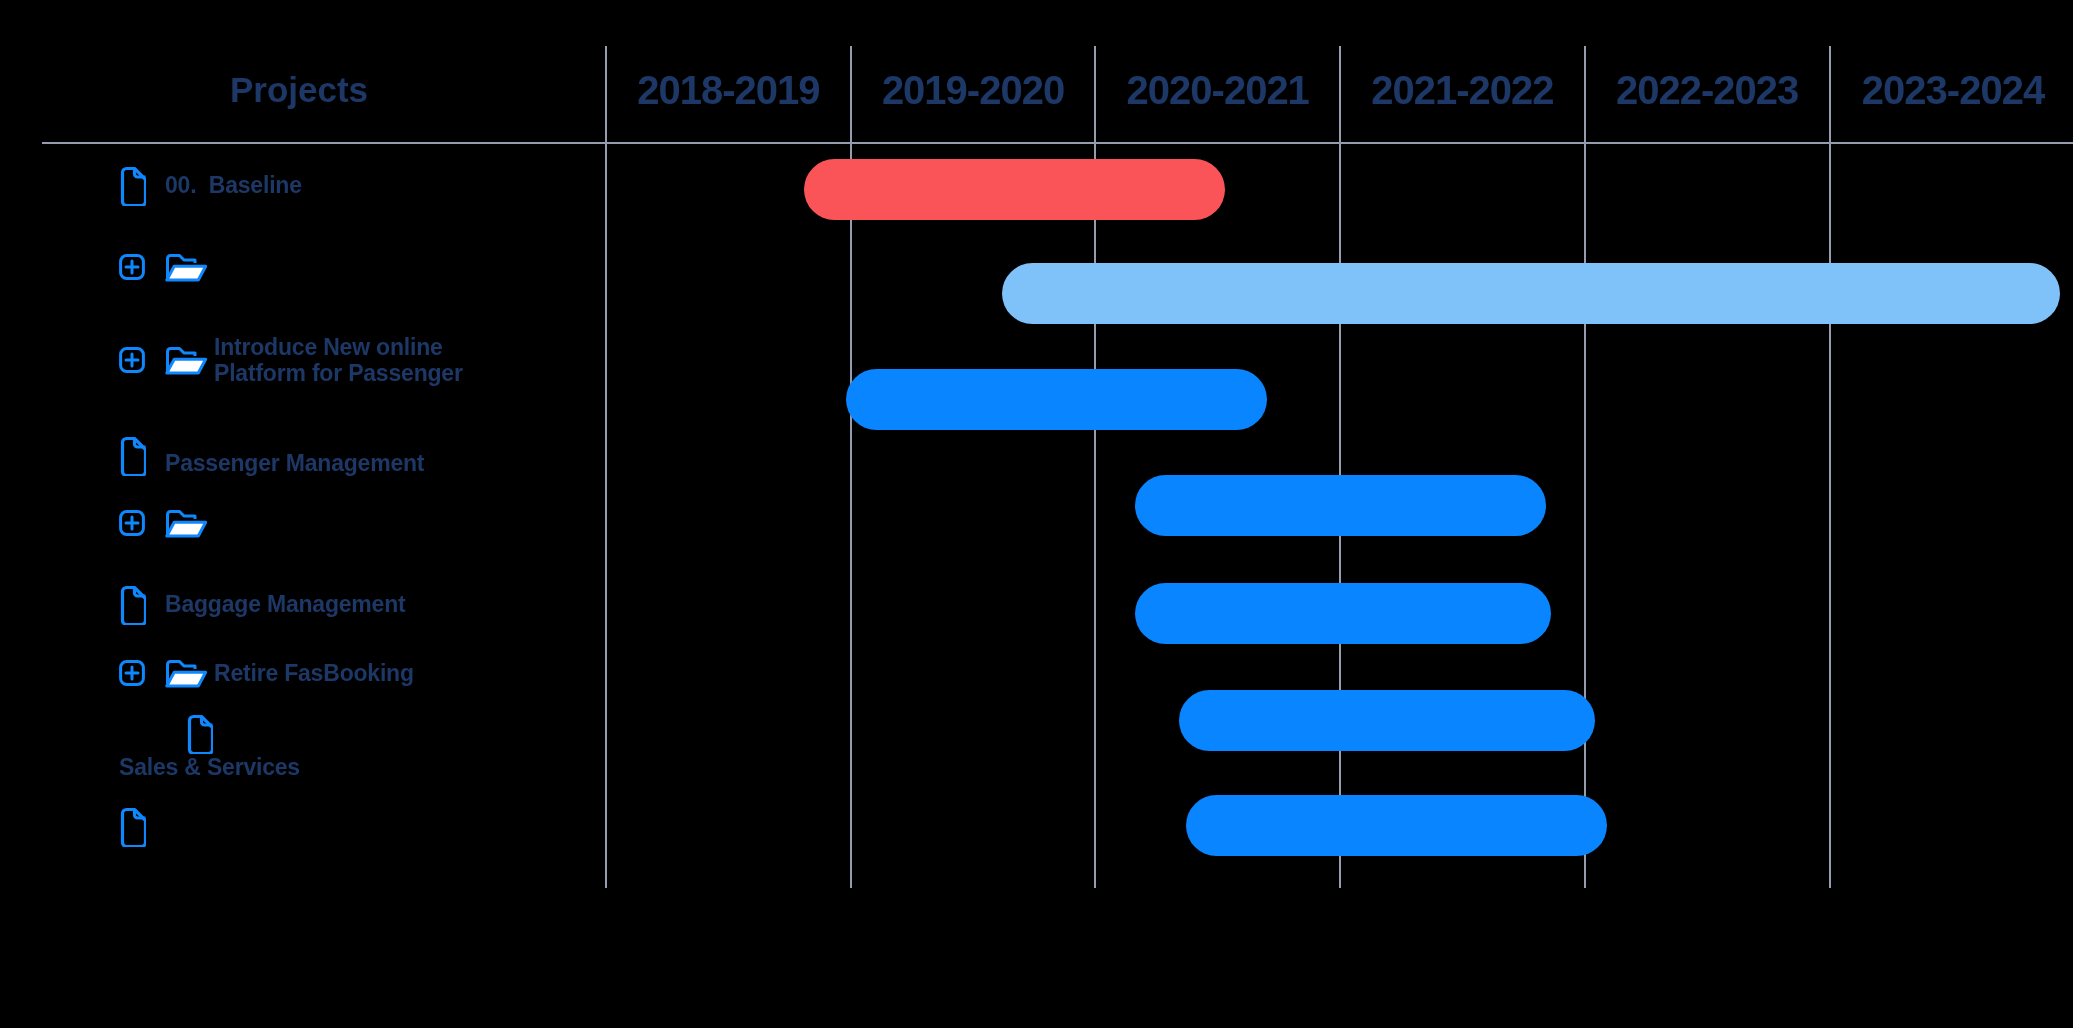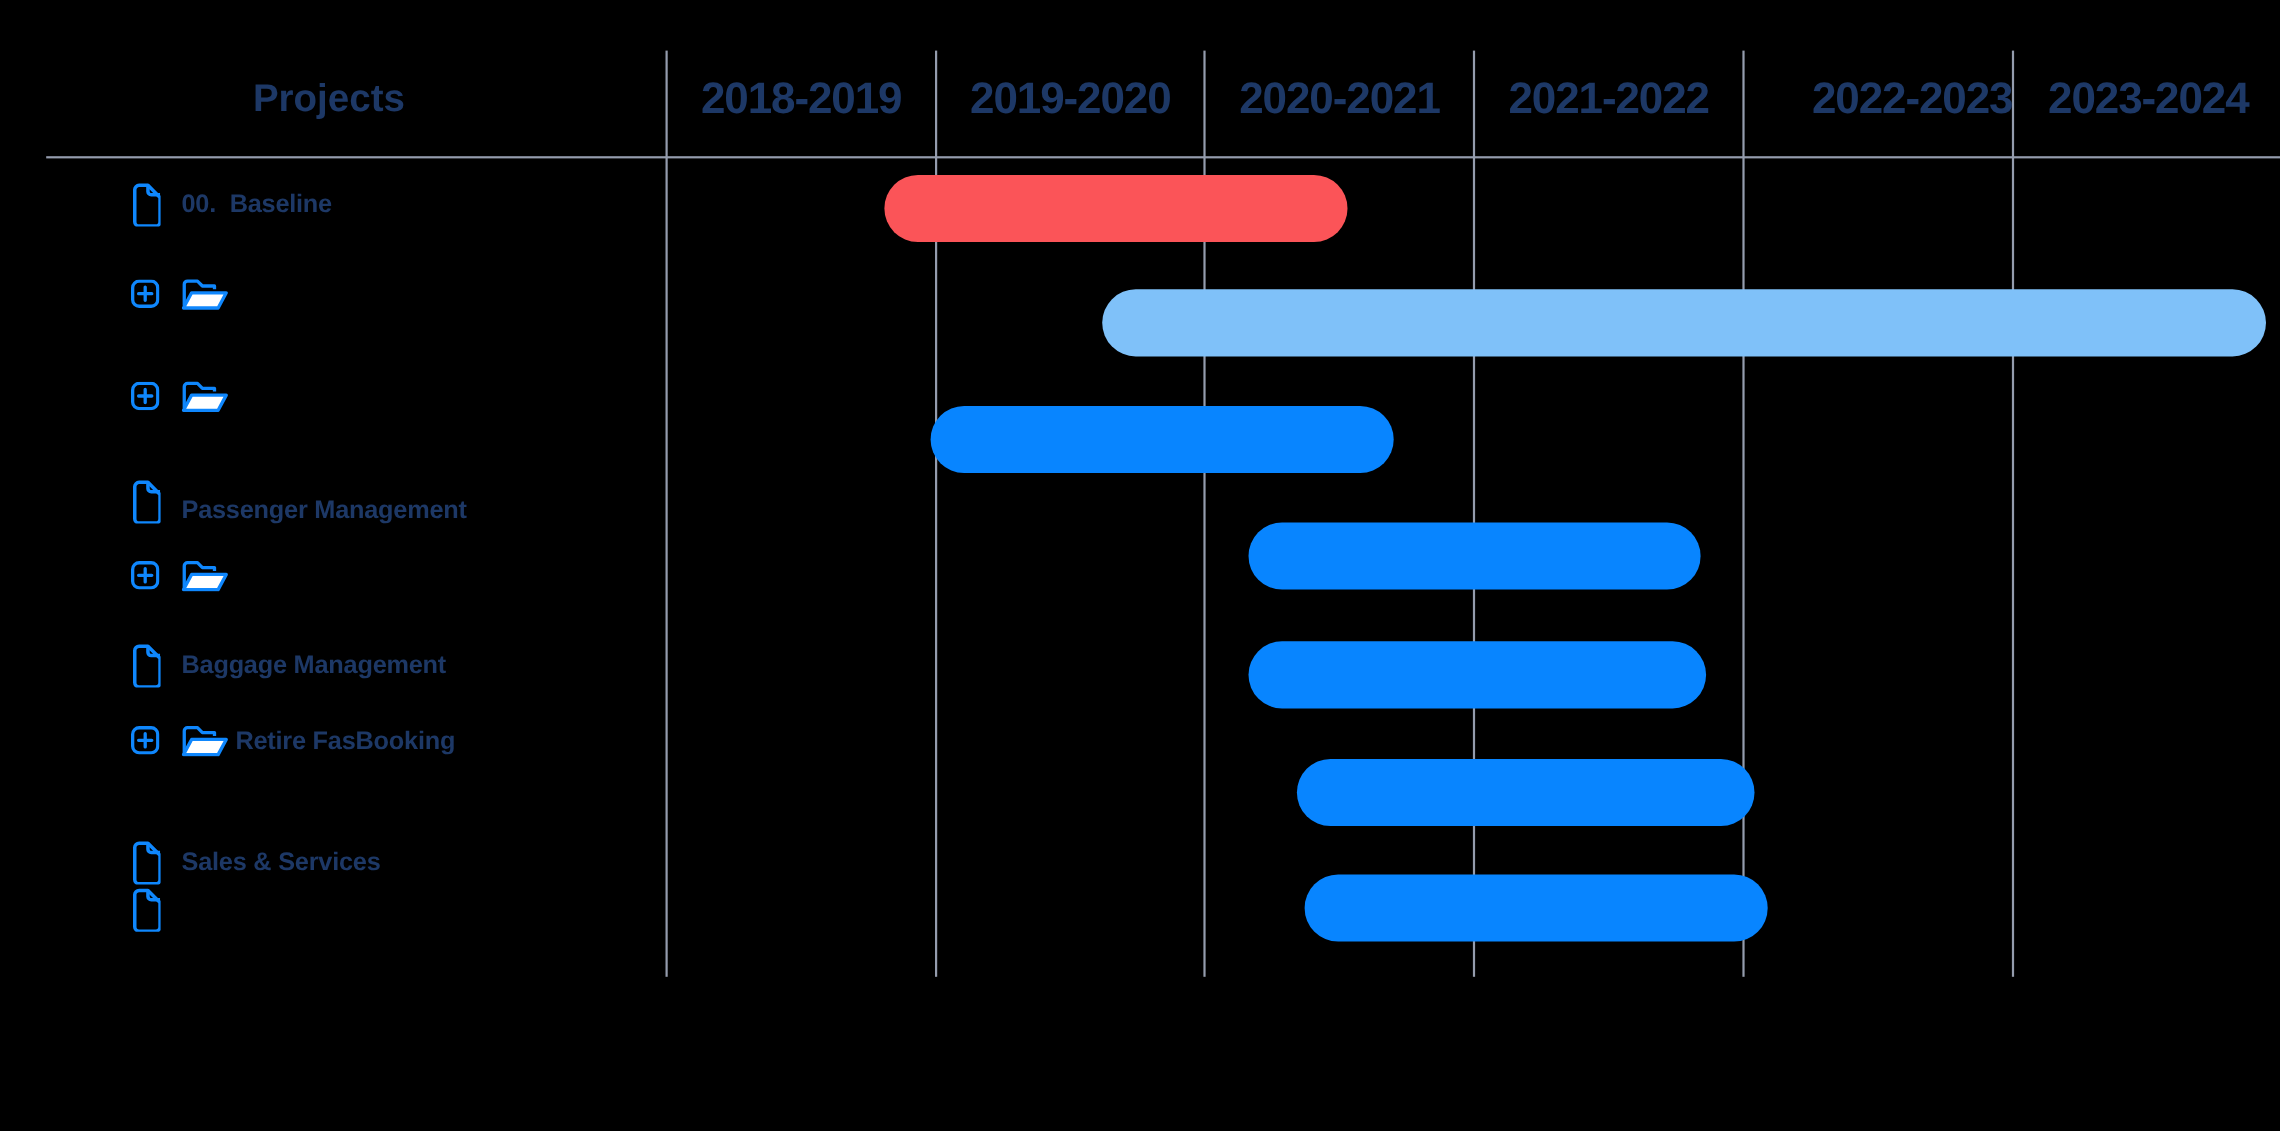--- a/index.html
+++ b/index.html
@@ -77,21 +77,21 @@
       <div class="gridline" style="left: 811.7px;"></div>
       <div class="gridline" style="left: 1056.4px;"></div>
       <div class="gridline" style="left: 1301.1px;"></div>
       <div class="gridline" style="left: 1545.8px;"></div>
       <div class="gridline" style="left: 1790.5px;"></div>
       <div class="gridline" style="left: 2035.2px;"></div>
       <div class="year-header" style="left: 568px; width: 244.7px;">2018-2019</div>
       <div class="year-header" style="left: 812.7px; width: 244.7px;">2019-2020</div>
       <div class="year-header" style="left: 1057.4px; width: 244.7px;">2020-2021</div>
       <div class="year-header" style="left: 1302.1px; width: 244.7px;">2021-2022</div>
-      <div class="year-header" style="left: 1546.8px; width: 244.7px; text-align: right;">2022-2023</div>
+      <div class="year-header" style="left: 1546.8px; width: 244.7px;">2022-2023</div>
       <div class="year-header" style="left: 1791.5px; width: 247px;">2023-2024</div>
       <div class="task-row" style="top: 151px;">
         <svg class="icn" width="27" height="41" viewBox="0 0 27 41" style="margin-right:19px">
     <path d="M3.5 7.5 a4 4 0 0 1 4 -4 h8 l11 11 v22 a4 4 0 0 1 -4 4 h-15 a4 4 0 0 1 -4 -4 Z" fill="none" stroke="#0F87FD" stroke-width="3.2" stroke-linejoin="round"></path>
     <path d="M15.5 3.5 v5.5 a3 3 0 0 0 3 3 h8" fill="none" stroke="#0F87FD" stroke-width="3.2" stroke-linejoin="round"></path>
   </svg>
         <div class="task-label"><span>00.  Baseline</span></div>
       </div>
       <div class="task-row" style="top: 233px;">
         <svg class="icn" width="26" height="26" viewBox="0 0 26 26" style="margin-right:20px">
@@ -105,20 +105,21 @@
       </div>
       <div class="task-row" style="top: 326px;">
         <svg class="icn" width="26" height="26" viewBox="0 0 26 26" style="margin-right:20px">
     <rect x="1.6" y="1.6" width="22.8" height="22.8" rx="6" fill="none" stroke="#0F87FD" stroke-width="3"></rect>
     <path d="M13 7 v12 M7 13 h12" stroke="#0F87FD" stroke-width="3" stroke-linecap="round" fill="none"></path>
   </svg>
         <svg class="icn" width="43" height="29" viewBox="0 0 43 29" style="margin-right:6px">
     <path d="M2.5 25 V5.5 a3 3 0 0 1 3 -3 h9 l4.5 4.5 h11 v3" fill="none" stroke="#0F87FD" stroke-width="3" stroke-linejoin="round"></path>
     <path d="M1.8 27 L9.2 13.2 h31.5 l-7.4 13.8 Z" fill="#ffffff" stroke="#0F87FD" stroke-width="3" stroke-linejoin="round"></path>
   </svg>
+        <div class="task-label"><span>Introduce New online</span><span>Platform for Passenger</span></div>
       </div>
       <div class="task-row" style="top: 408px; align-items: flex-end;">
         <svg class="icn" width="27" height="41" viewBox="0 0 27 41" style="margin-right:19px">
     <path d="M3.5 7.5 a4 4 0 0 1 4 -4 h8 l11 11 v22 a4 4 0 0 1 -4 4 h-15 a4 4 0 0 1 -4 -4 Z" fill="none" stroke="#0F87FD" stroke-width="3.2" stroke-linejoin="round"></path>
     <path d="M15.5 3.5 v5.5 a3 3 0 0 0 3 3 h8" fill="none" stroke="#0F87FD" stroke-width="3.2" stroke-linejoin="round"></path>
   </svg>
         <div class="task-label"><span>Passenger Management</span></div>
       </div>
       <div class="task-row" style="top: 489px;">
         <svg class="icn" width="26" height="26" viewBox="0 0 26 26" style="margin-right:20px">
@@ -141,21 +142,21 @@
         <svg class="icn" width="26" height="26" viewBox="0 0 26 26" style="margin-right:20px">
     <rect x="1.6" y="1.6" width="22.8" height="22.8" rx="6" fill="none" stroke="#0F87FD" stroke-width="3"></rect>
     <path d="M13 7 v12 M7 13 h12" stroke="#0F87FD" stroke-width="3" stroke-linecap="round" fill="none"></path>
   </svg>
         <svg class="icn" width="43" height="29" viewBox="0 0 43 29" style="margin-right:6px">
     <path d="M2.5 25 V5.5 a3 3 0 0 1 3 -3 h9 l4.5 4.5 h11 v3" fill="none" stroke="#0F87FD" stroke-width="3" stroke-linejoin="round"></path>
     <path d="M1.8 27 L9.2 13.2 h31.5 l-7.4 13.8 Z" fill="#ffffff" stroke="#0F87FD" stroke-width="3" stroke-linejoin="round"></path>
   </svg>
         <div class="task-label"><span>Retire FasBooking</span></div>
       </div>
-      <div class="task-row" style="top: 749px;">
+      <div class="task-row" style="top: 713px; flex-direction: column;">
         <svg class="icn" width="27" height="41" viewBox="0 0 27 41" style="margin-right:19px">
     <path d="M3.5 7.5 a4 4 0 0 1 4 -4 h8 l11 11 v22 a4 4 0 0 1 -4 4 h-15 a4 4 0 0 1 -4 -4 Z" fill="none" stroke="#0F87FD" stroke-width="3.2" stroke-linejoin="round"></path>
     <path d="M15.5 3.5 v5.5 a3 3 0 0 0 3 3 h8" fill="none" stroke="#0F87FD" stroke-width="3.2" stroke-linejoin="round"></path>
   </svg>
         <div class="task-label"><span>Sales &amp; Services</span></div>
       </div>
       <div class="task-row" style="top: 792px;">
         <svg class="icn" width="27" height="41" viewBox="0 0 27 41" style="margin-right:19px">
     <path d="M3.5 7.5 a4 4 0 0 1 4 -4 h8 l11 11 v22 a4 4 0 0 1 -4 4 h-15 a4 4 0 0 1 -4 -4 Z" fill="none" stroke="#0F87FD" stroke-width="3.2" stroke-linejoin="round"></path>
     <path d="M15.5 3.5 v5.5 a3 3 0 0 0 3 3 h8" fill="none" stroke="#0F87FD" stroke-width="3.2" stroke-linejoin="round"></path>

